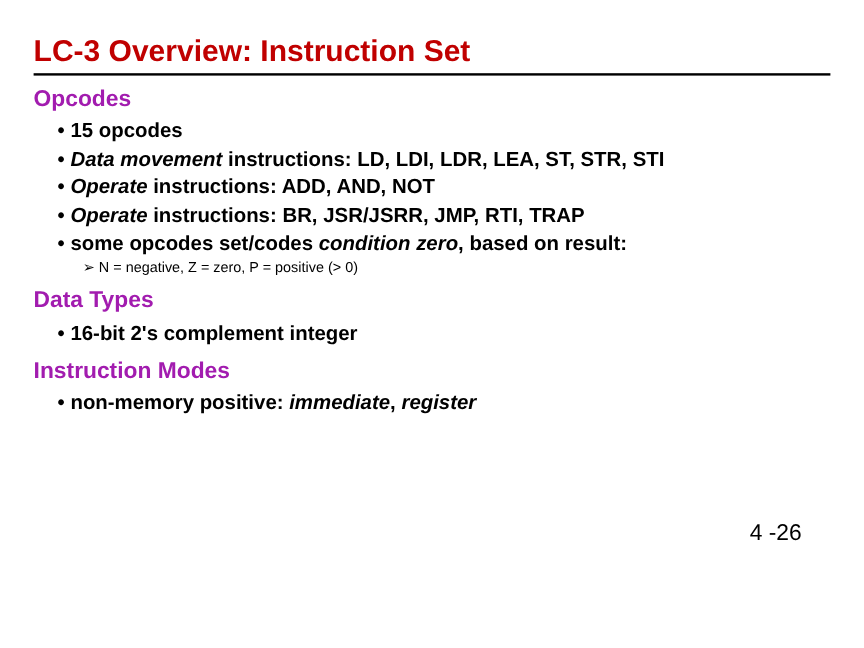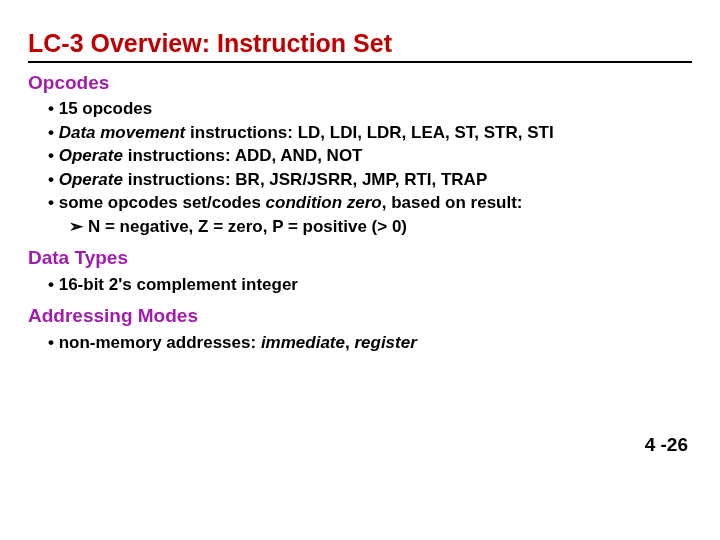--- a/index.html
+++ b/index.html
@@ -48,36 +48,36 @@
   }
   ul.bullets > li::before {
     content: "• ";
   }
   ul.sub {
     list-style: none;
     padding-left: 24px;
     margin: 0;
   }
   ul.sub > li {
-    font-size: 17px;
+    font-size: 12px;
     line-height: 1.38;
     text-indent: -17px;
-    font-weight: bold;
+    font-weight: normal;
   }
   ul.sub > li::before {
     content: "➢ ";
   }
   .italic { font-style: italic; }
   .bolditalic { font-style: italic; font-weight: bold; }
   .pagenum {
     position: absolute;
     bottom: 16px;
-    right: 32px;
+    right: 52px;
     font-size: 19px;
-    font-weight: bold;
+    font-weight: normal;
   }
 </style>
 </head>
 <body>
 
 <div class="slide">
 
   <div class="title">LC-3 Overview: Instruction Set</div>
 
   <div class="section">Opcodes</div>
@@ -91,19 +91,19 @@
         <li><span>N = negative, Z = zero, P = positive (&gt; 0)</span></li>
       </ul>
     </li>
   </ul>
 
   <div class="section">Data Types</div>
   <ul class="bullets">
     <li><span>16-bit 2's complement integer</span></li>
   </ul>
 
-  <div class="section">Addressing Modes</div>
+  <div class="section">Instruction Modes</div>
   <ul class="bullets">
-    <li><span>non-memory addresses: </span><span class="bolditalic">immediate</span><span>, </span><span class="bolditalic">register</span></li>
+    <li><span>non-memory positive: </span><span class="bolditalic">immediate</span><span>, </span><span class="bolditalic">register</span></li>
   </ul>
 
   <div class="pagenum">4 -26</div>
 </div>
 
 </body></html>

